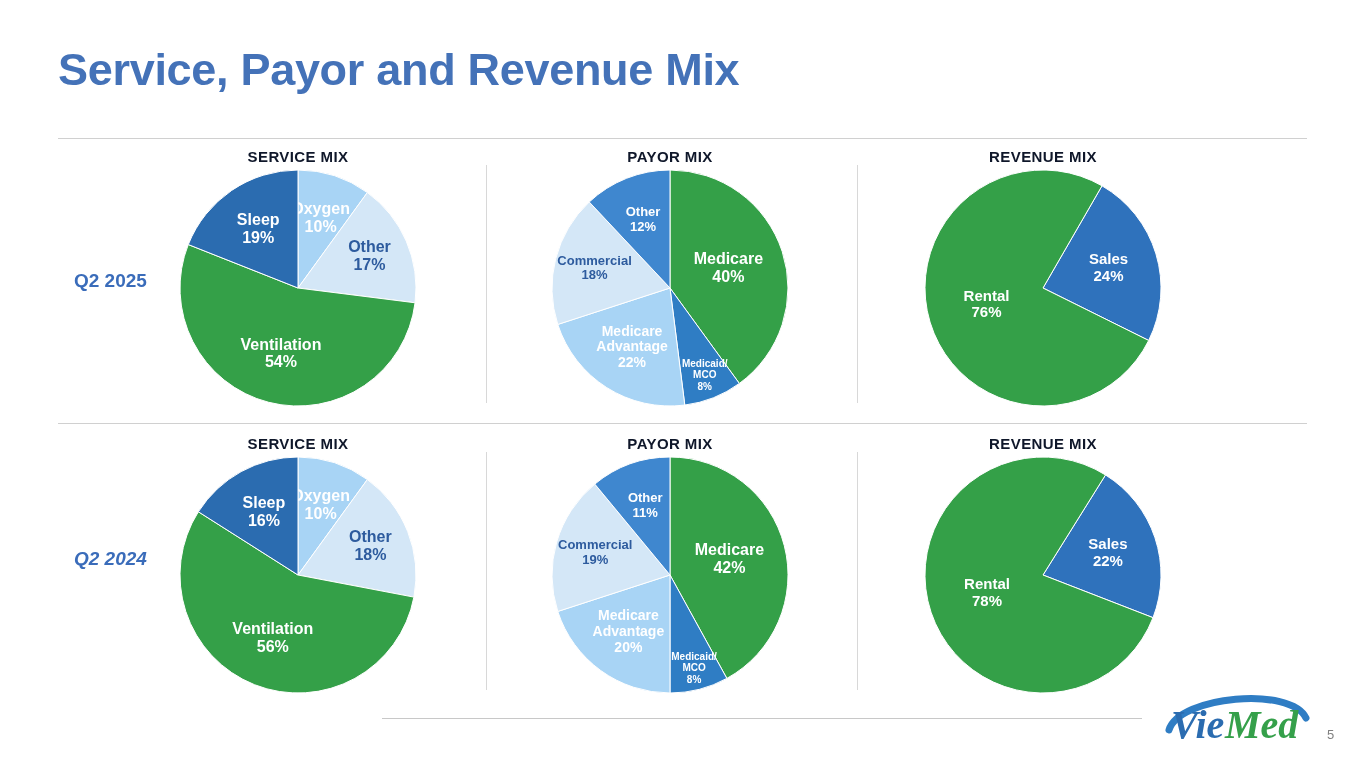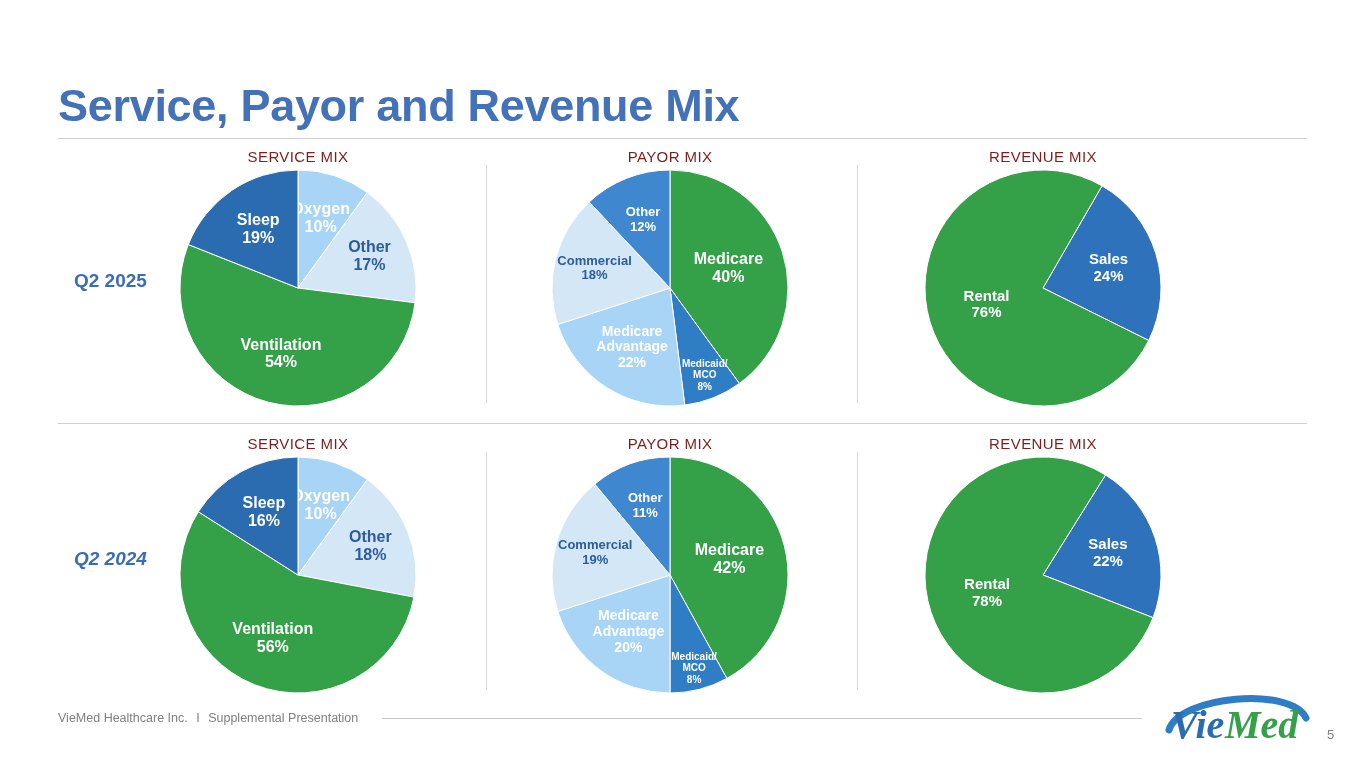--- a/index.html
+++ b/index.html
@@ -19,21 +19,20 @@
 
   
   .page-title {
     position: absolute;
     left: 58px; top: 44px;
     font-size: 45px;
     font-weight: bold;
     color: #4472b8;
     letter-spacing: -0.3px;
     white-space: nowrap;
-    margin-top: 36px;
   }
 
   
   .hrule {
     position: absolute;
     height: 1px;
     background: #d0d0d0;
   }
   .hrule.top    { left: 58px; right: 58px; top: 138px; }
   .hrule.middle { left: 58px; right: 58px; top: 423px; }
@@ -58,22 +57,22 @@
   .row-label.r1 { left: 74px; top: 270px; }
   .row-label.r2 { left: 74px; top: 548px; font-style: italic; }
 
   
   .chart-cell { position: absolute; }
   .chart-title {
     position: absolute;
     top: 0; left: 0; right: 0;
     text-align: center;
     font-size: 15px;
-    font-weight: normal;
-    color: #7f1d1d;
+    font-weight: bold;
+    color: #0f172a;
     letter-spacing: 0.4px;
   }
   .pie-wrap { position: absolute; top: 22px; left: 0; }
   svg.pie { display: block; overflow: visible; }
 
   
   .sl-name, .sl-val {
     font-family: "Liberation Sans", sans-serif;
     font-weight: bold;
     text-anchor: middle;
@@ -275,25 +274,20 @@
             <path d="M 118 118 L 228.01420854343044 160.67169926968688 A 118 118 0 1 1 180.53047317951814 17.930324653541717 Z" fill="#34a048" stroke="#ffffff" stroke-width="1"></path>
             <g>
               <text x="62.016315312974704" y="128.22329317987905" class="sl-name" font-size="15" fill="#ffffff">Rental</text>
               <text x="62.016315312974704" y="145.02329317987906" class="sl-val" font-size="15" fill="#ffffff">78%</text>
             </g>
           </svg>
         </div>
       </div>
     </div>
 
-  <div class="footer-text">
-    <span>VieMed Healthcare Inc.</span>
-    <span class="footer-sep">I</span>
-    <span>Supplemental Presentation</span>
-  </div>
 
   <div class="logo">
     <svg width="148" height="58" viewBox="0 0 148 58">
       <path id="logo-arc" d="M6,42 C16,8 128,-2 143,30" fill="none" stroke="#2f7dc4" stroke-width="7" stroke-linecap="round"></path>
       <text id="logo-vie" x="8" y="50" font-family="Liberation Serif, serif" font-size="40" font-style="italic" font-weight="bold" fill="#2b6cb0">Vie</text>
       <text id="logo-med" x="62" y="50" font-family="Liberation Serif, serif" font-size="40" font-style="italic" font-weight="bold" fill="#35a04a">Med</text>
     </svg>
   </div>
 
   <div class="page-number">5</div>

